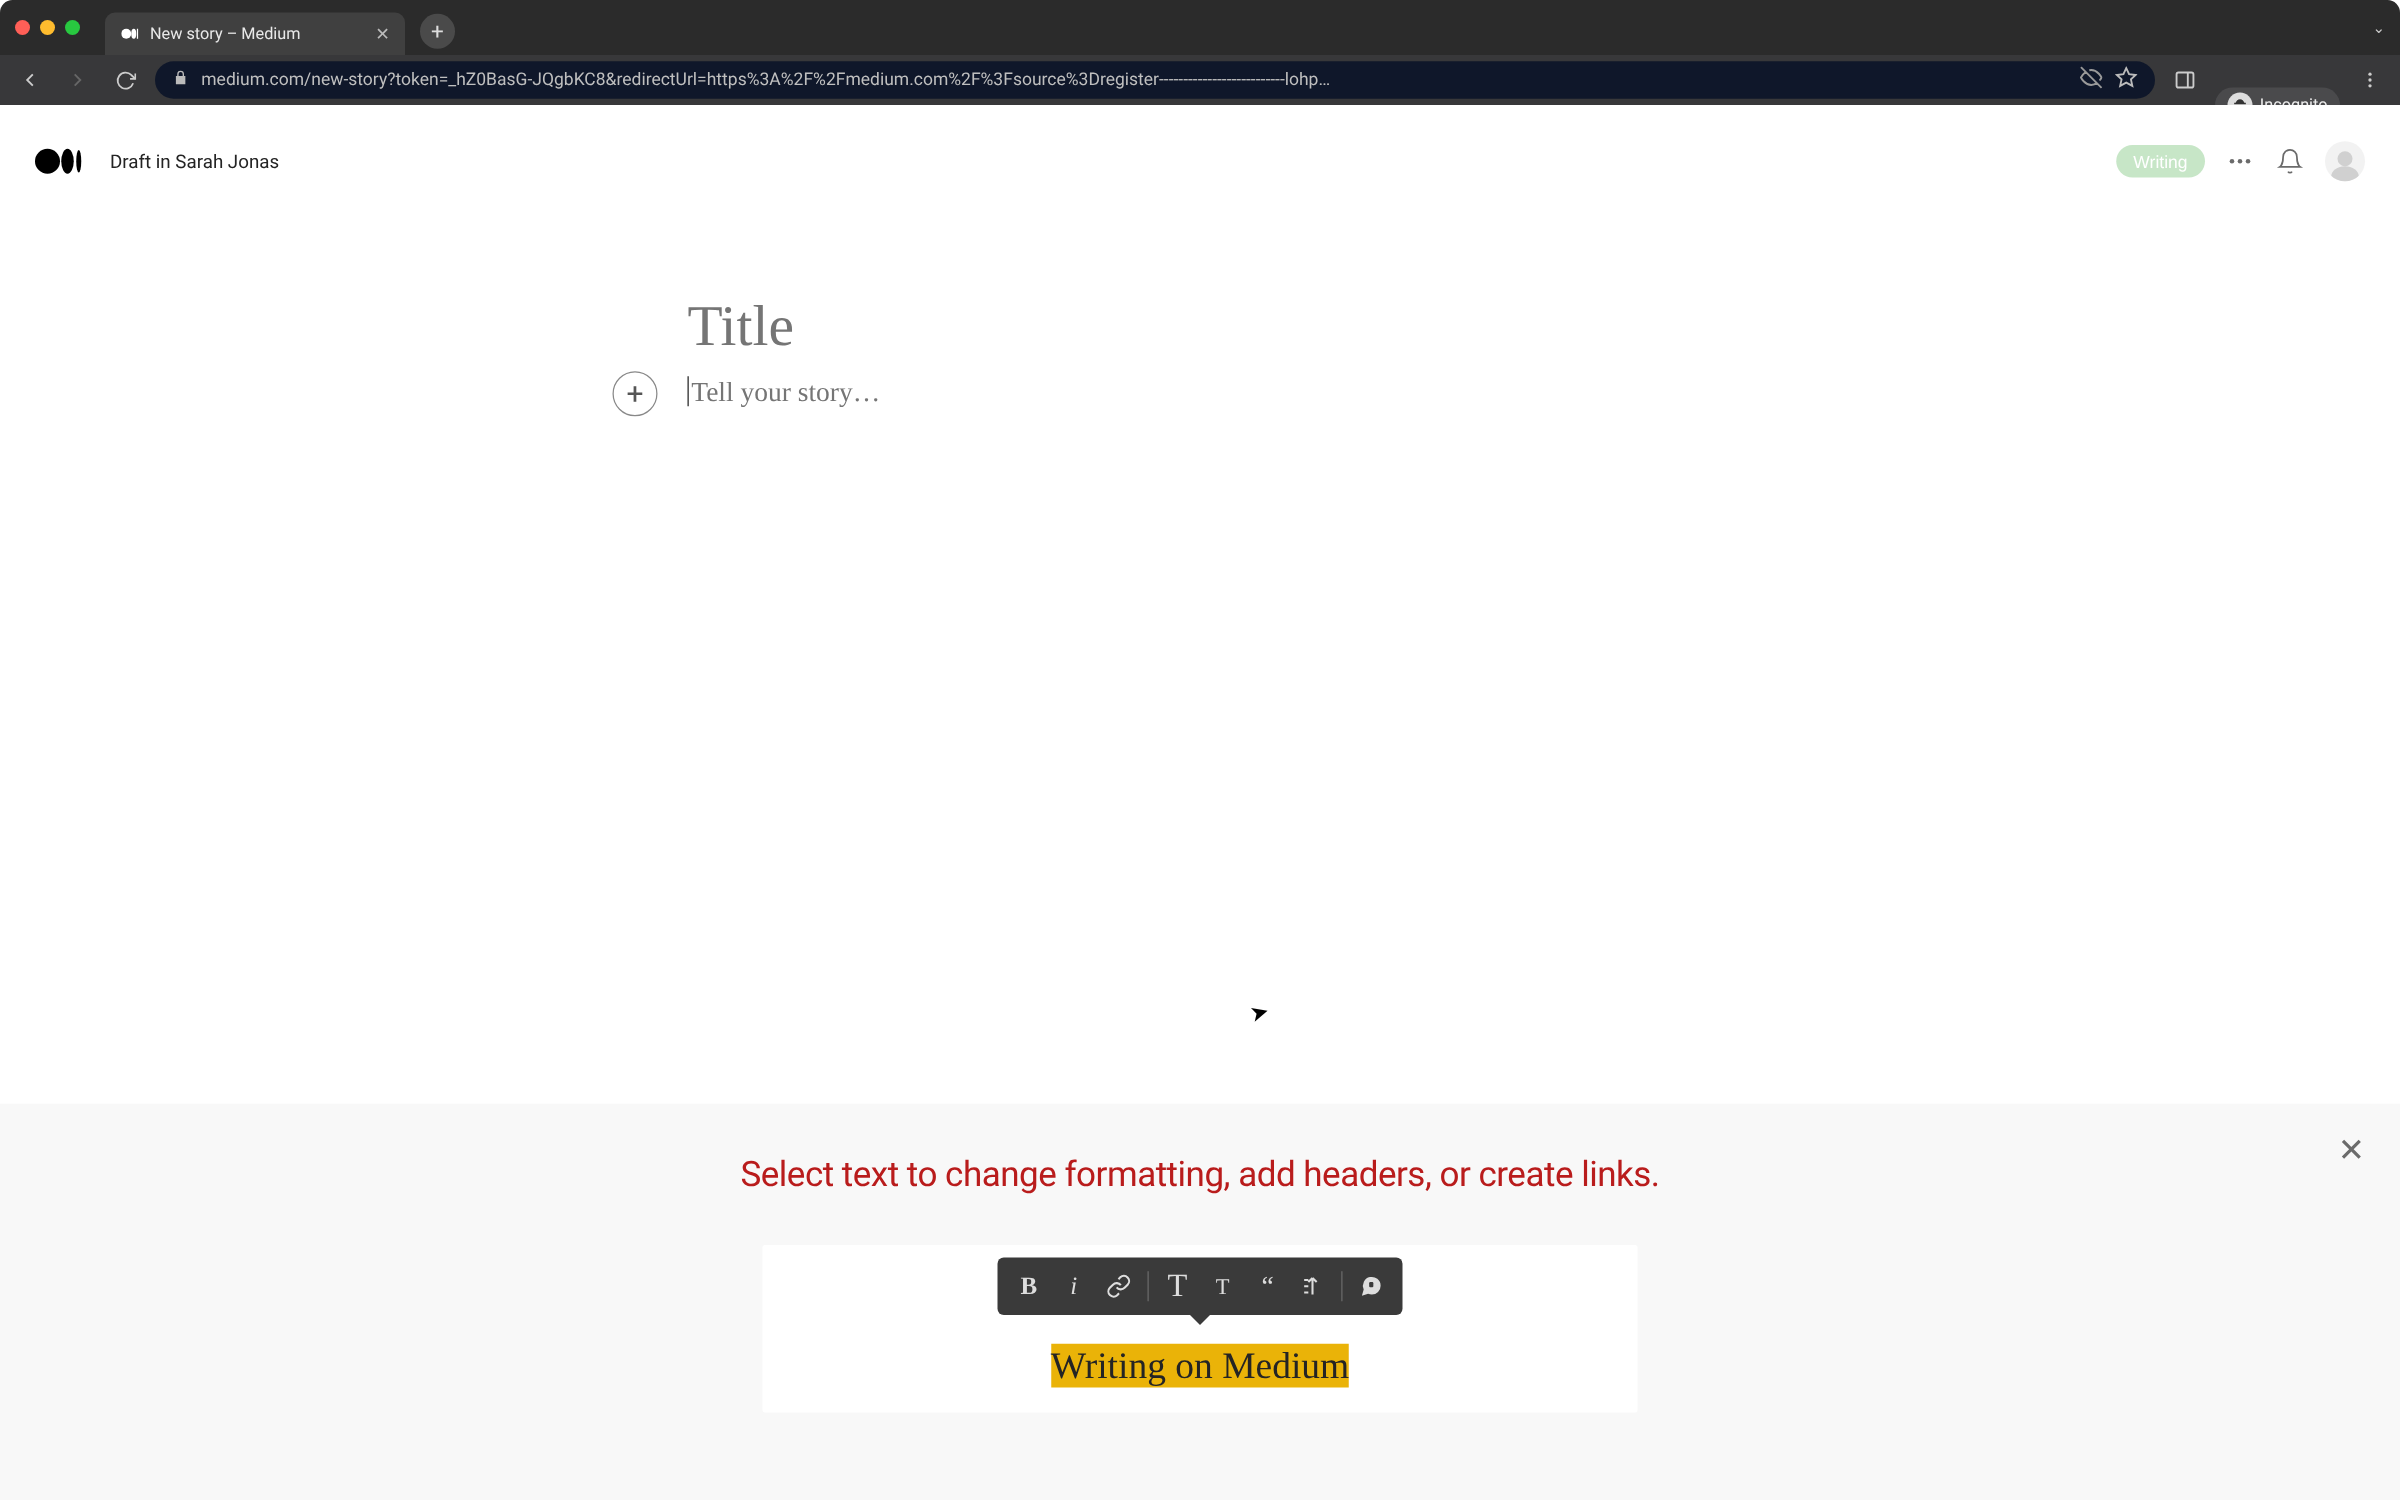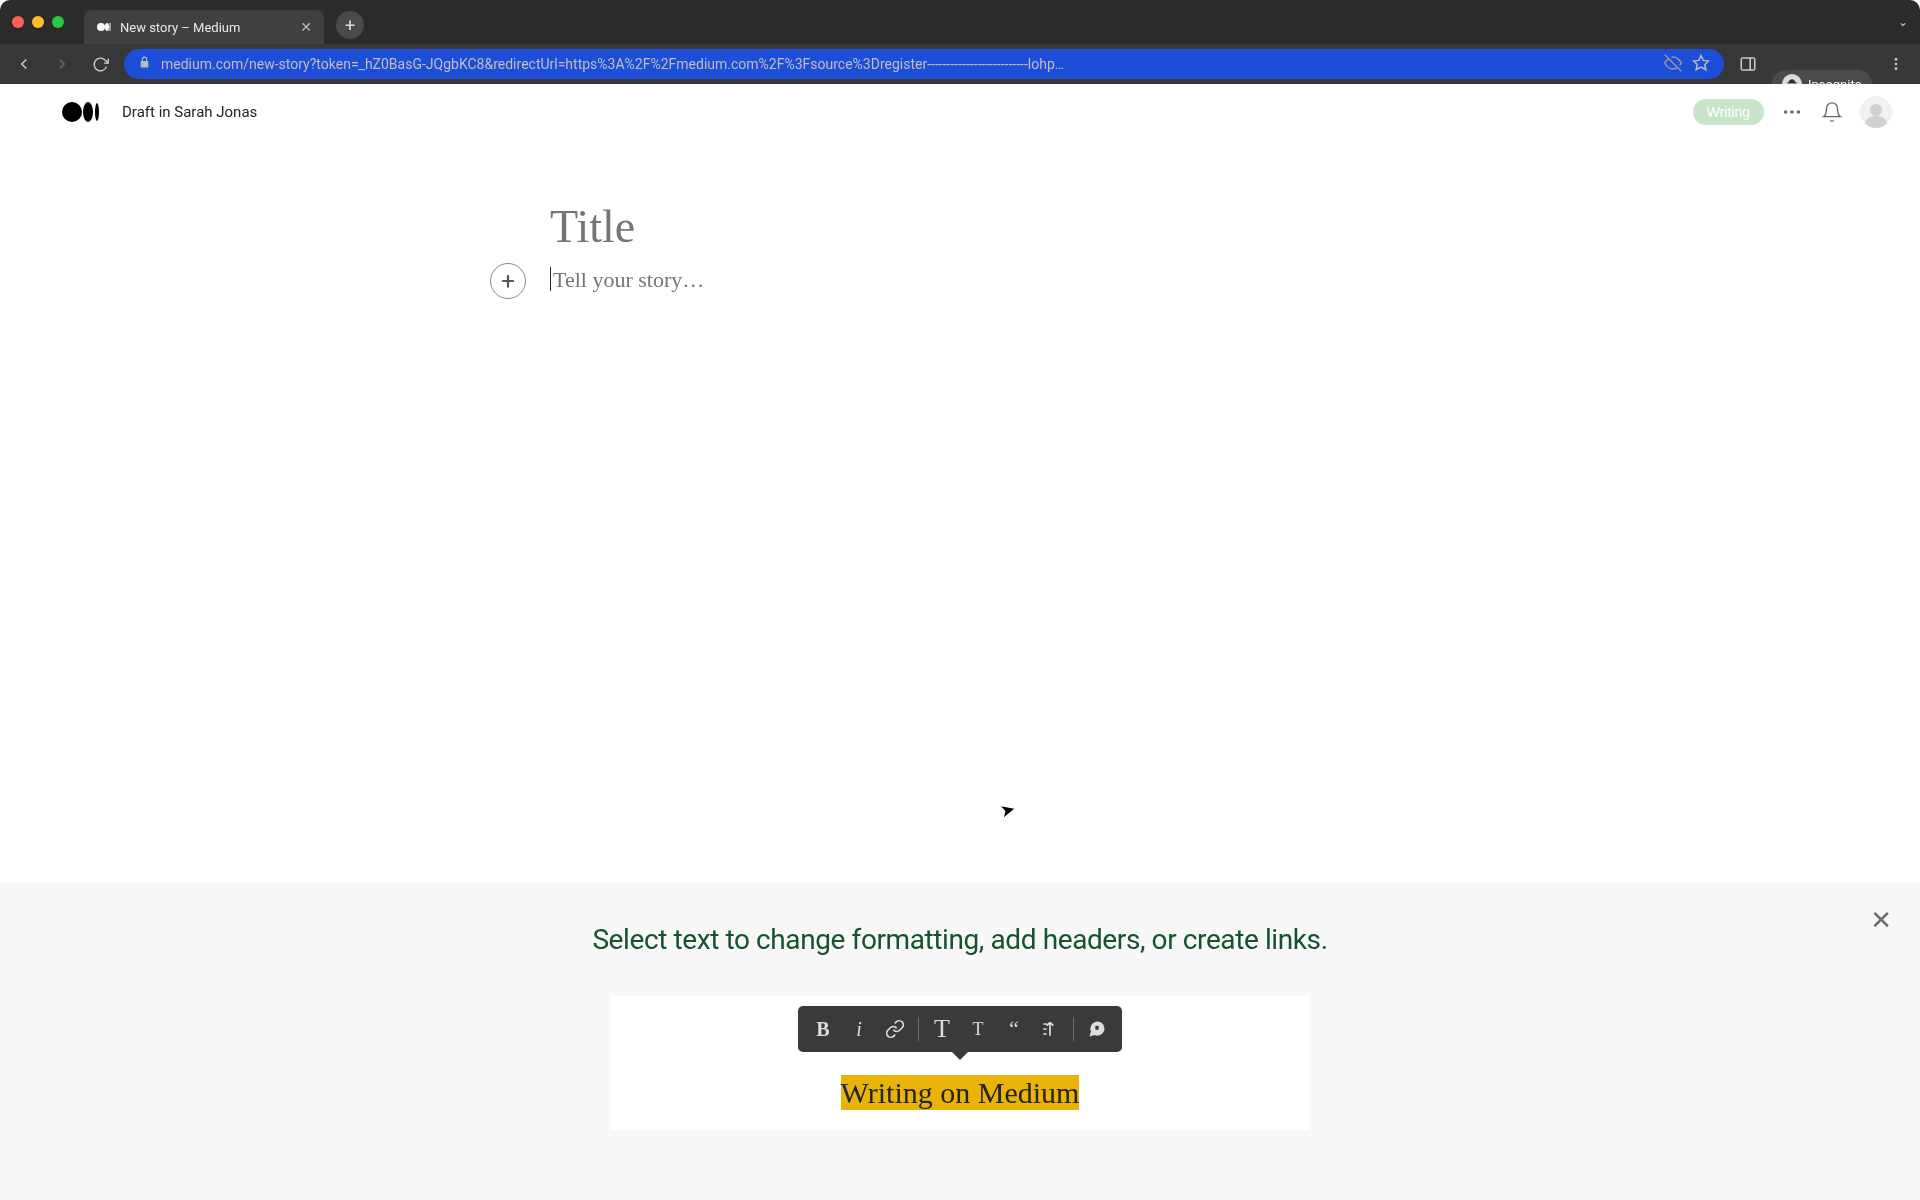--- a/index.html
+++ b/index.html
@@ -60,21 +60,21 @@
     gap:10px;
   }
   .nav-icon {
     width:28px; height:28px; display:flex;
     align-items:center; justify-content:center;
     color:#ccc; cursor:pointer;
   }
   .nav-icon.disabled { color:#666; }
   .address-bar {
     flex:1;
-    background:#1d4ed8;
+    background:#0f172a;
     height:30px;
     border-radius:15px;
     display:flex;
     align-items:center;
     padding:0 14px;
     gap:10px;
     color:#ccc;
     font-size:14px;
   }
   .url-text {
@@ -93,23 +93,22 @@
   
   .page {
     position:relative;
     height: calc(100% - 84px);
     background:#fff;
     border-radius: 0 0 10px 10px;
   }
   .medium-header {
     display:flex;
     align-items:center;
-    padding: 12px 28px;
+    padding: 29px 28px;
     gap:16px;
-    margin-left:34px;
   }
   .medium-logo {
     display:flex; gap:2px; align-items:center;
   }
   .draft-text { color:#242424; font-size:15px; }
   .header-spacer { flex:1; }
   .publish-btn {
     background:#c7e6c7;
     color:#fff;
     border:none;
@@ -182,21 +181,21 @@
     background:#f8f8f8;
     padding:40px 0 70px;
   }
   .tip-close {
     position:absolute; right:28px; top:22px;
     font-size:26px; color:#6b6b6b; cursor:pointer;
   }
   .tip-text {
     text-align:center;
     font-size:28px;
-    color:#14532d;
+    color:#b91c1c;
     letter-spacing:-0.4px;
   }
   .tip-demo {
     margin:40px auto 0;
     width:700px;
     position:relative;
     background:#fff;
     padding:80px 0 20px;
     border-radius:2px;
   }

